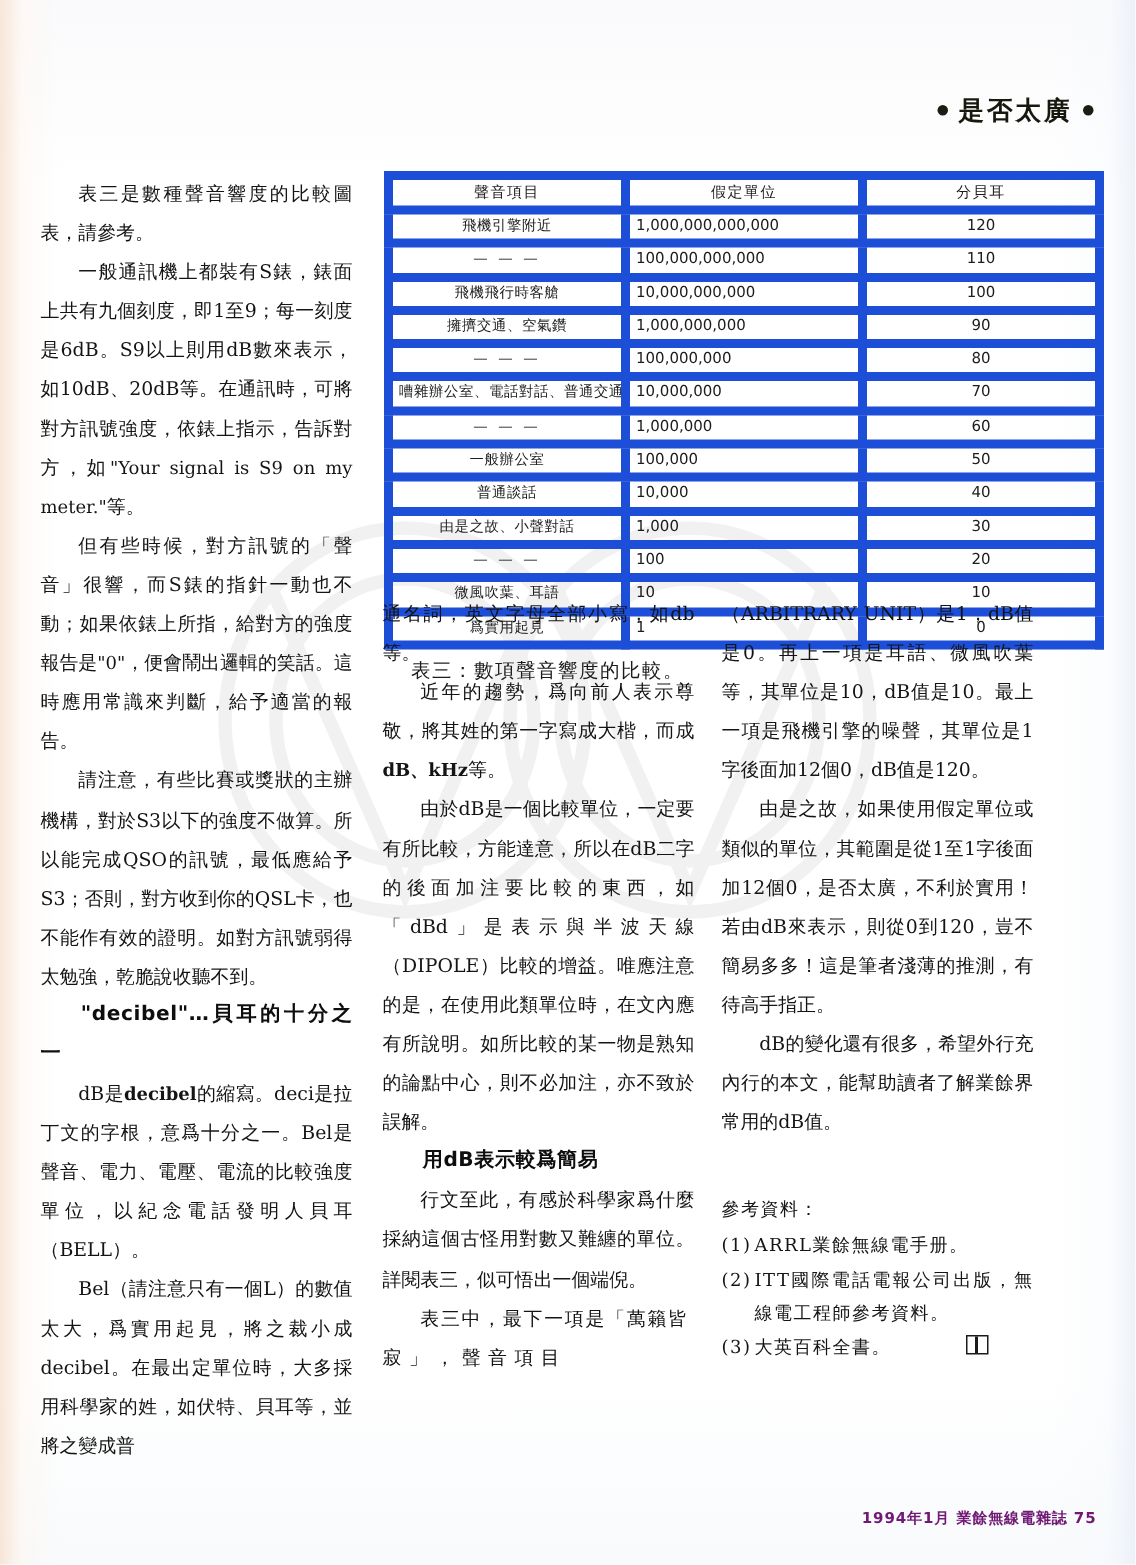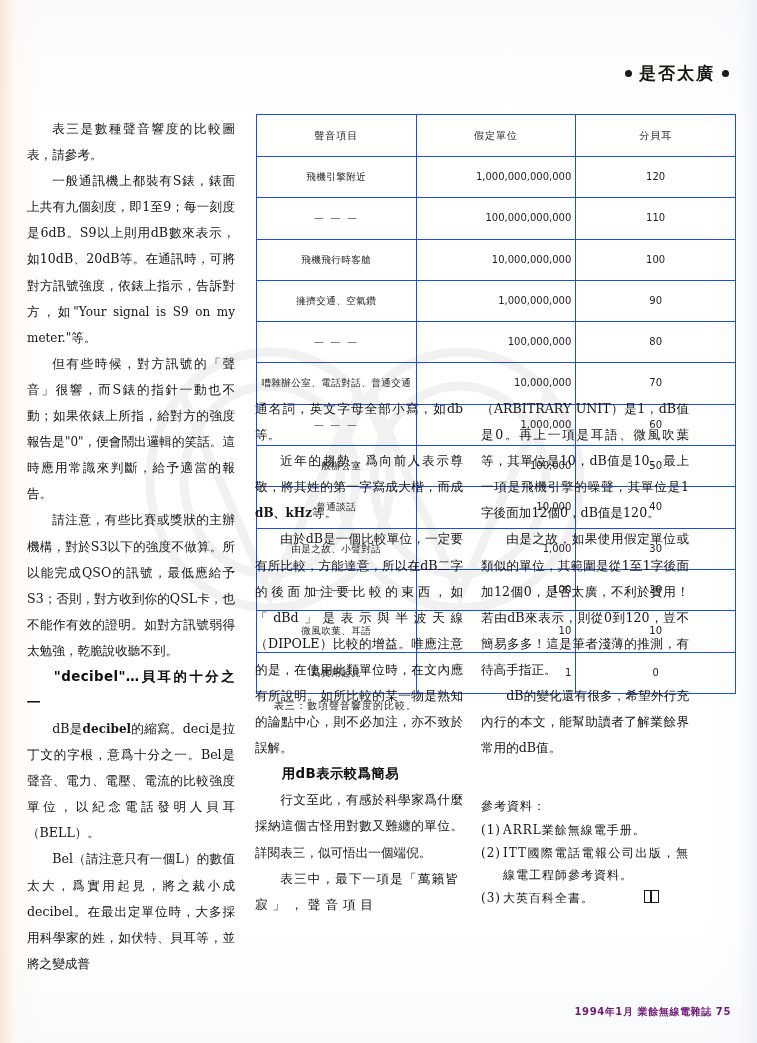--- a/index.html
+++ b/index.html
@@ -88,22 +88,22 @@
     width: 480px;
   }
   table.sound {
     border-collapse: collapse;
     width: 100%;
     font-size: 9.5px;
     color: #1d1d1d;
     table-layout: fixed;
   }
   table.sound th, table.sound td {
-    border: 1px solid #1d4ed8;
-    padding: 12px 4px;
+    border: 6px solid #1d4ed8;
+    padding: 0 4px;
     height: 16.3px;
     line-height: 16.3px;
     white-space: nowrap;
     overflow: hidden;
   }
   table.sound th {
     text-align: center;
     font-weight: normal;
     font-family: "DejaVu Serif", "Liberation Serif", serif;
     font-size: 10px;
@@ -114,40 +114,40 @@
   }
   td.c-item {
     width: 205px;
     text-align: center;
     font-family: "DejaVu Serif", "Liberation Serif", serif;
     font-size: 9.6px;
     letter-spacing: 0.4px;
   }
   td.c-unit {
     width: 180px;
-    text-align: right;
+    text-align: left;
     padding-right: 26px;
     font-family: "DejaVu Sans", "Liberation Sans", sans-serif;
     font-size: 10px;
   }
   td.c-db {
     width: 95px;
     text-align: center;
     font-family: "DejaVu Sans", "Liberation Sans", sans-serif;
     font-size: 10px;
   }
   td.dashes {
     letter-spacing: 2px;
     color: #2a2a2a;
   }
   .table-caption {
     margin-top: 5px;
     padding-left: 18px;
     font-family: "DejaVu Serif", "Liberation Serif", serif;
-    font-size: 10px;
+    font-size: 13px;
     letter-spacing: 1px;
     color: #1b1b1b;
   }
 
   
   .col {
     position: absolute;
     width: 208px;
     font-size: 12.6px;
     line-height: 26.1px;

